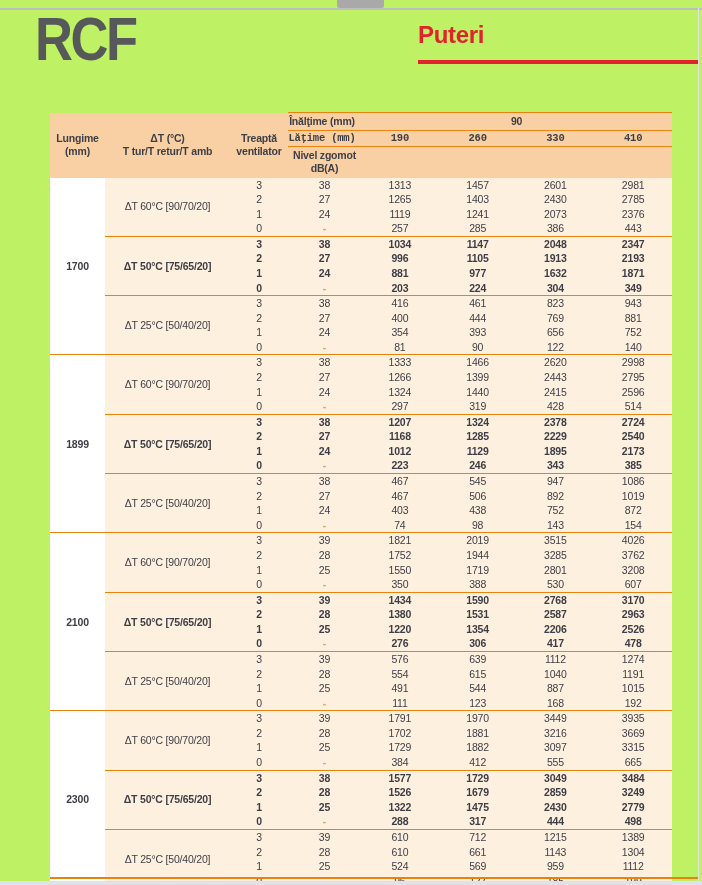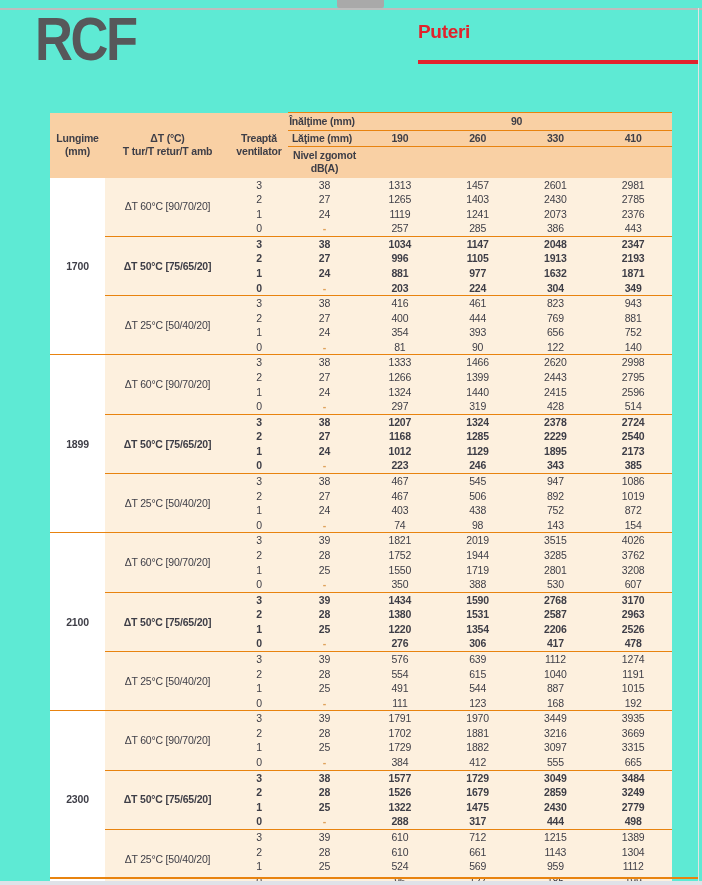--- a/index.html
+++ b/index.html
@@ -6,47 +6,47 @@
     --orange:#E8830F;
     --header-bg:#F9D0A4;
     --body-bg:#FDF0DE;
     --ink:#3E3E47;
     --red:#E1232D;
     --logo:#57585A;
   }
   *{margin:0;padding:0;box-sizing:border-box;}
   html,body{background:#fff;}
   .page{
-    position:relative;width:702px;height:885px;background:#5eead4;overflow:hidden;
+    position:relative;width:702px;height:885px;background:#bef264;overflow:hidden;
     font-family:"Liberation Sans",sans-serif;color:var(--ink);
   }
   .top-sep-line{position:absolute;top:8px;left:0;width:702px;height:2px;background:#bdbdbd;}
   .top-tab{position:absolute;top:0;left:337px;width:47px;height:8px;background:#a9a9a9;border-radius:0 0 2px 2px;}
   .right-edge-line{position:absolute;top:8px;left:698px;width:1px;height:877px;background:#e3e3e3;}
   .bottom-strip{position:absolute;top:881px;left:0;width:702px;height:4px;background:#dfe2e8;}
 
   .logo{
     position:absolute;left:35px;top:8px;
     font-size:64px;font-weight:900;color:var(--logo);
     letter-spacing:-3px;transform:scale(0.82,0.96);transform-origin:left top;line-height:1.0;
   }
   .section-title{
     position:absolute;left:418px;top:21px;
-    font-size:19px;font-weight:bold;color:var(--red);letter-spacing:-0.3px;
+    font-size:24px;font-weight:bold;color:var(--red);letter-spacing:-0.3px;
   }
   .red-rule{position:absolute;left:418px;top:60px;width:280px;height:4px;background:var(--red);}
   .table-bottom-rule{position:absolute;left:50px;top:877px;width:648px;height:2px;background:var(--orange);}
 
   .table-wrap{position:absolute;left:50px;top:112px;width:622px;}
   table{border-collapse:collapse;table-layout:fixed;width:622px;font-size:10.5px;letter-spacing:-0.2px;}
   th,td{padding:0;text-align:center;vertical-align:middle;overflow:hidden;white-space:nowrap;}
 
   thead th{background:var(--header-bg);font-weight:bold;color:var(--ink);line-height:1.25;}
   .hrow-a th{height:18px;}
-  .hrow-b th{height:16px;}
+  .hrow-b th{height:16px;font-family:Liberation Mono, monospace;}
   .hrow-c th{height:31px;margin-left:33px;}
   .left-head{vertical-align:bottom;padding-bottom:19px;}
   .hrow-a th.bordered{border-top:1.5px solid var(--orange);border-bottom:1.5px solid var(--orange);}
   .hrow-b th{border-bottom:1.5px solid var(--orange);}
   .dim-label{text-align:center;padding-right:5px;margin-top:36px;}
 
   tbody td{height:14.58px;background:var(--body-bg);line-height:14.58px;}
   tbody td.lungime-cell{background:#fff;font-weight:bold;}
   tbody tr.group-sep td{border-top:1.6px solid var(--orange);}
   tbody tr.block-sep td{border-top:1.6px solid var(--orange);}

